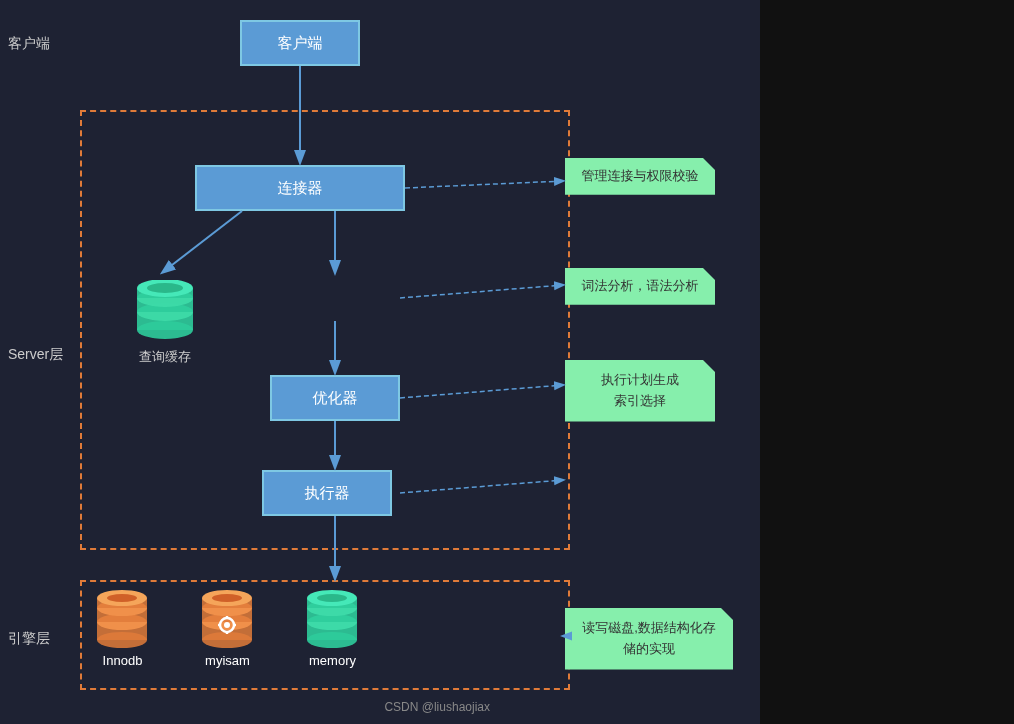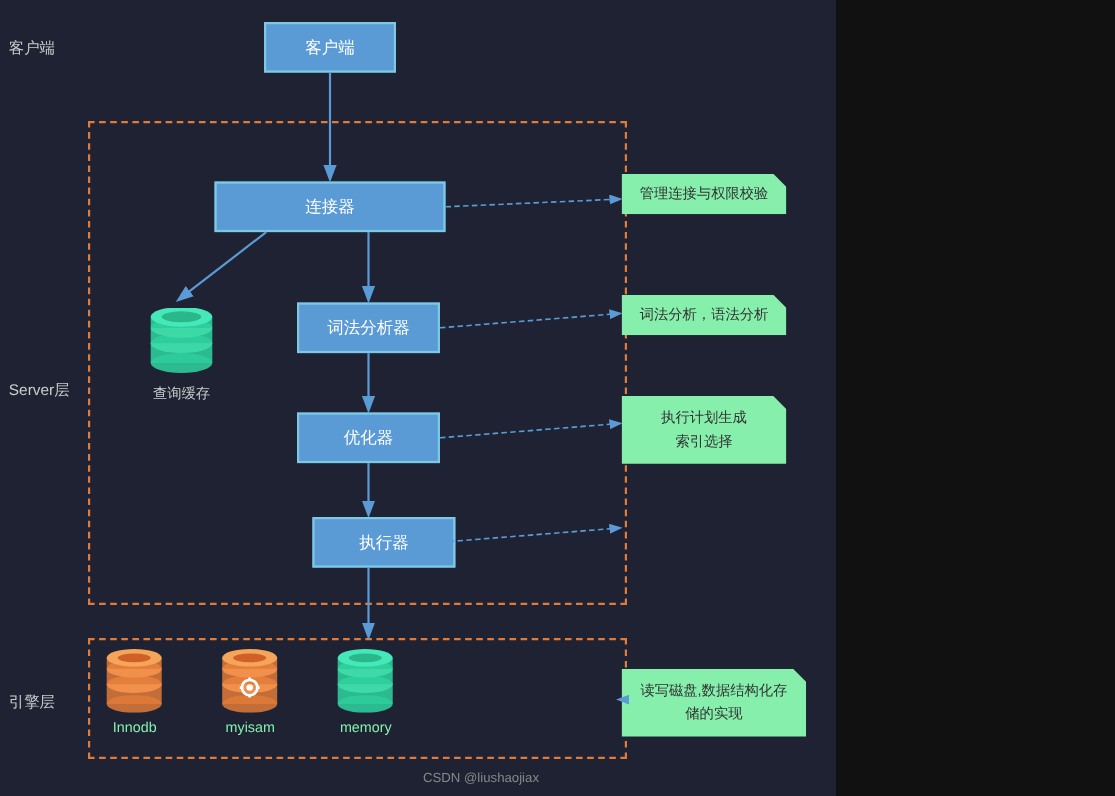--- a/index.html
+++ b/index.html
@@ -105,21 +105,21 @@
     .optimizer-box {
       top: 375px;
       left: 270px;
       width: 130px;
       height: 46px;
     }
 
     
     .executor-box {
       top: 470px;
-      left: 284px;
+      left: 262px;
       width: 130px;
       height: 46px;
       text-align: right;
     }
 
     
     .cache-icon {
       position: absolute;
       top: 280px;
       left: 120px;
@@ -199,21 +199,21 @@
       align-items: flex-end;
     }
 
     .engine-item {
       display: flex;
       flex-direction: column;
       align-items: center;
     }
 
     .engine-label {
-      color: #86efac;
+      color: #ffffff;
       font-size: 13px;
       margin-top: 5px;
     }
 
     
     .watermark {
       position: absolute;
       bottom: 10px;
       right: 270px;
       color: #888;
@@ -234,23 +234,20 @@
   </div>
 
   <div class="server-dashed-box"></div>
 
   <div class="engine-dashed-box"></div>
 
   <div class="blue-box connector-box">
     <span>连接器</span>
   </div>
 
-  <div class="blue-box lexer-box">
-    <span>词法分析器</span>
-  </div>
 
   <div class="blue-box optimizer-box">
     <span>优化器</span>
   </div>
 
   <div class="blue-box executor-box">
     <span>执行器</span>
   </div>
 
   <div class="cache-icon">

